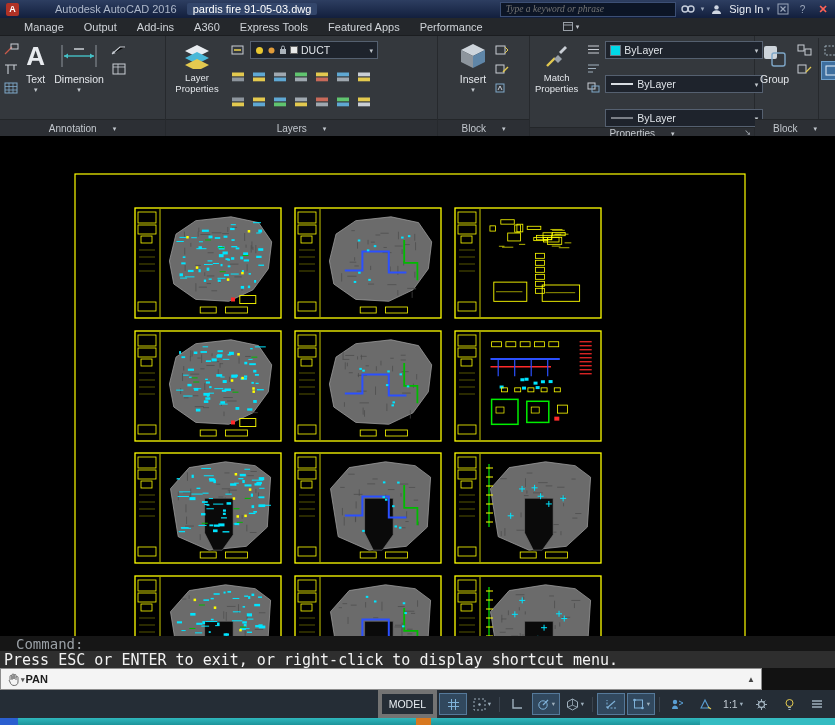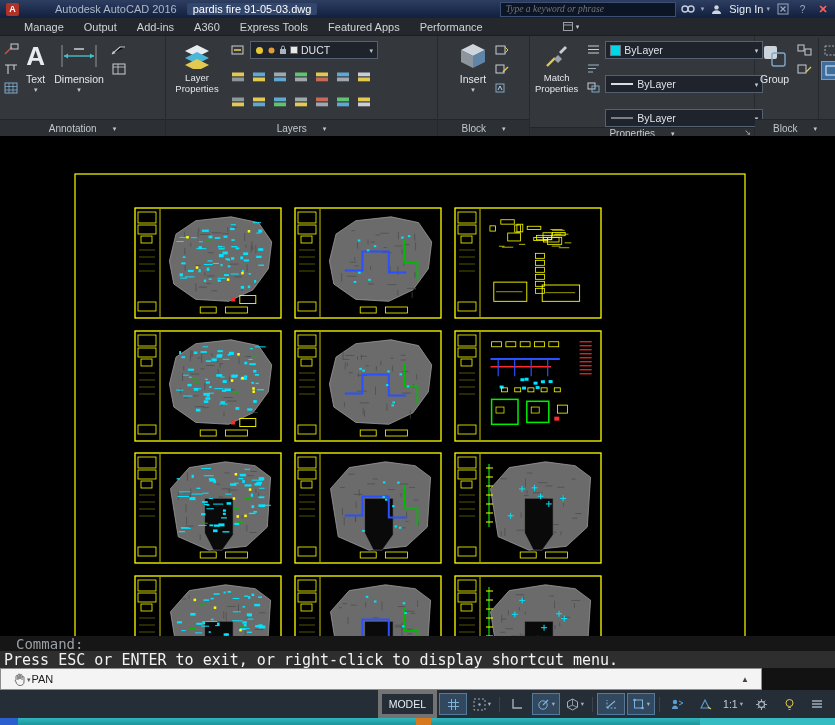--- a/index.html
+++ b/index.html
@@ -54,21 +54,21 @@
   .canvas{position:relative;flex:0 0 500px;height:500px;background:#000;}
   .canvas svg{position:absolute;left:0;top:0;}
 
   
   .cmd{flex:0 0 32px;background:#1b1b1b;font-family:"DejaVu Sans Mono",monospace;}
   .cmd-line1{height:15px;display:flex;align-items:center;padding:0 16px;font-size:14px;color:#9aa0a6;background:#161616;}
   .cmd-line2{height:17px;display:flex;align-items:center;padding:0 4px;font-size:15px;color:#f2f2f2;background:#2e2e2e;}
 
   
   .panbar{flex:0 0 22px;background:#121212;display:flex;}
-  .pan-inner{width:762px;box-sizing:border-box;background:#f4f4f4;border:1px solid #8d8d8d;display:flex;align-items:center;gap:1px;padding:0 12px;color:#1c1c1c;font-size:11px;}
+  .pan-inner{width:762px;box-sizing:border-box;background:#f4f4f4;border:1px solid #8d8d8d;display:flex;align-items:center;gap:1px;padding:0 6px;color:#1c1c1c;font-size:11px;font-weight:bold;}
   .pan-caret-up{margin-left:auto;font-size:8px;color:#444;}
 
   
   .statusbar{flex:0 0 26px;background:#252d36;display:flex;align-items:center;justify-content:flex-end;gap:2px;padding-right:5px;}
   .sb-btn{height:20px;min-width:20px;display:flex;align-items:center;justify-content:center;gap:2px;color:#c3ccd4;font-size:10.5px;padding:0 3px;}
   .sb-model{border:4px solid #737373;color:#e8edf2;padding:0 7px;}
   .sb-btn.pressed{background:#31485e;border:1px solid #55799a;}
   .car8{font-size:6.5px;color:#9fb0bd;}
   .sep{width:1px;height:15px;background:#3a444f;margin:0 2px;}
 

